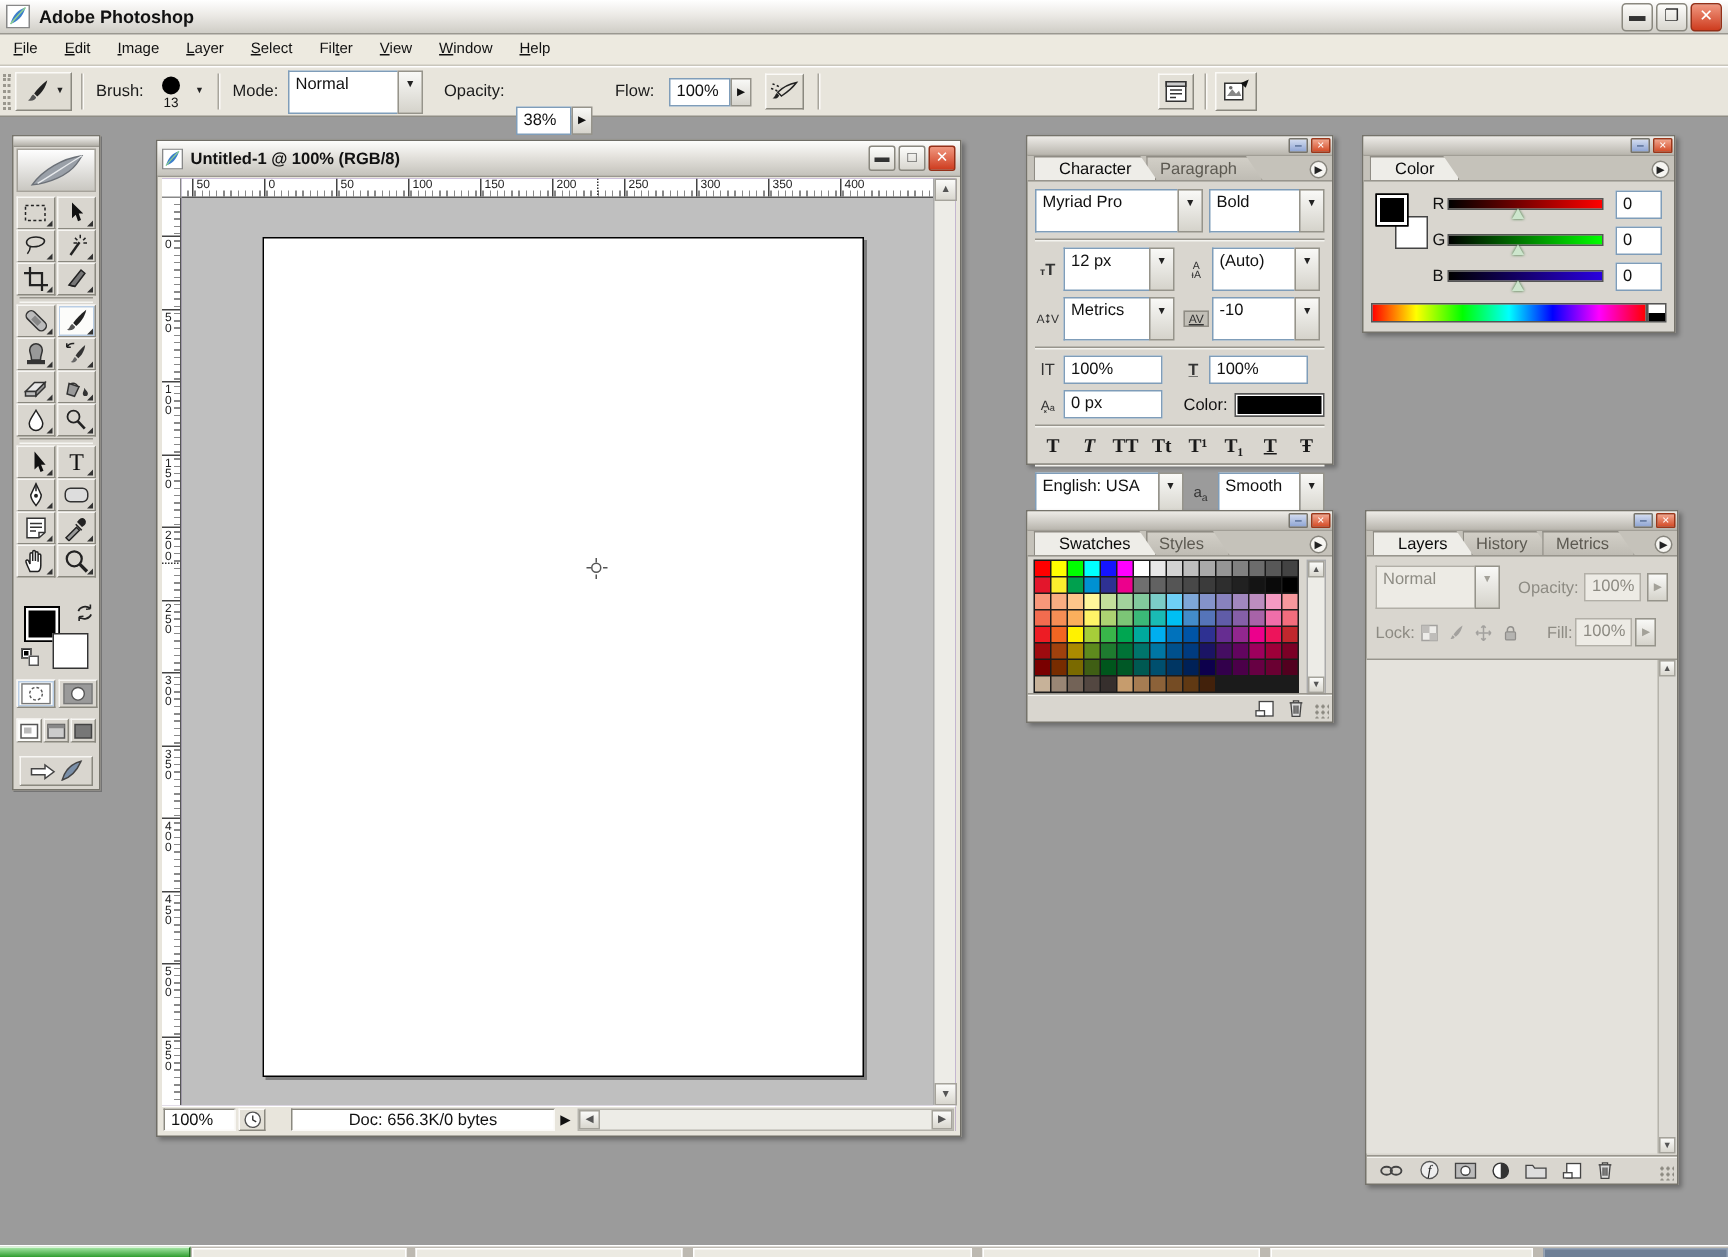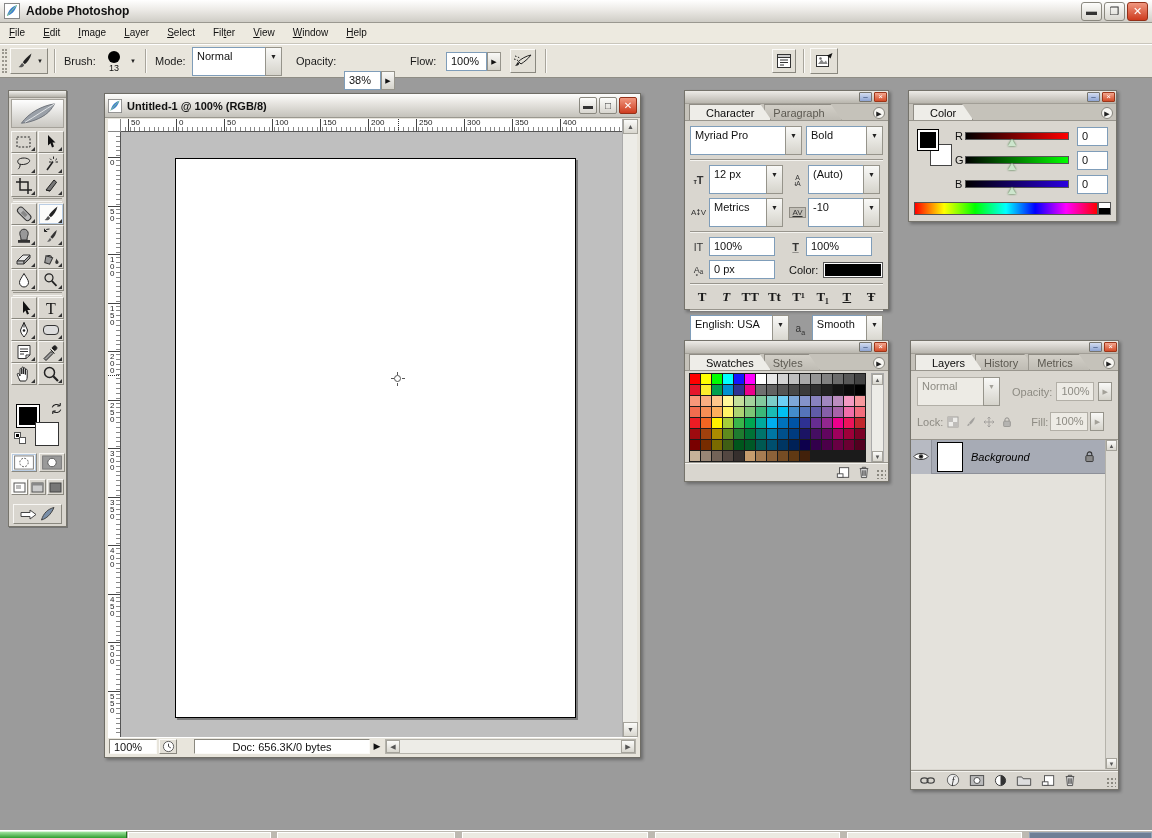--- a/index.html
+++ b/index.html
@@ -939,39 +939,20 @@
         <svg width="10" height="12" viewBox="0 0 12 14">
           <rect x="2" y="6" width="8" height="6.5" rx="1" fill="#999" stroke="#555"></rect>
           <path d="M3.5 6 V4.5 A2.5 2.5 0 0 1 8.5 4.5 V6" fill="none" stroke="#555" stroke-width="1.2"></path>
         </svg>
       </span>
     <span class="dis" style="margin-left:14px;">Fill:</span>
     <span class="valbox disabled" style="width:38px;">100%</span>
     <span class="spin disabled">▶</span>
   </div>
   <div class="layerlist">
-    <div class="layerrow">
-      <span class="eyecell">
-          <span id="eyeicon">
-            <svg width="16" height="11" viewBox="0 0 18 12">
-              <path d="M1 6 C4 1.5 14 1.5 17 6 C14 10.5 4 10.5 1 6 Z" fill="#fff" stroke="#222"></path>
-              <circle cx="9" cy="6" r="2.6" fill="#444"></circle>
-              <circle cx="9" cy="6" r="1.1" fill="#000"></circle>
-            </svg>
-          </span>
-        </span>
-      <span class="lthumb"></span>
-      <span class="lname">Background</span>
-      <span class="llock" id="bglock">
-          <svg width="11" height="13" viewBox="0 0 12 14">
-            <rect x="2" y="6" width="8" height="6.5" rx="1" fill="#8a8a8a" stroke="#333"></rect>
-            <path d="M3.5 6 V4.5 A2.5 2.5 0 0 1 8.5 4.5 V6" fill="none" stroke="#333" stroke-width="1.2"></path>
-          </svg>
-        </span>
-    </div>
     <div class="llscroll">
       <span class="sbtn2" style="top:0;width:11px;height:11px;line-height:10px;font-size:6px;">▲</span>
       <span class="sbtn2" style="bottom:0;width:11px;height:11px;line-height:10px;font-size:6px;">▼</span>
     </div>
   </div>
   <div class="pbottom" style="justify-content:flex-start;gap:9px;padding-left:8px;">
     <span id="lychain">
         <svg width="18" height="11" viewBox="0 0 20 12">
           <ellipse cx="6" cy="6" rx="4" ry="3" fill="none" stroke="#444" stroke-width="1.4"></ellipse>
           <ellipse cx="13" cy="6" rx="4" ry="3" fill="none" stroke="#444" stroke-width="1.4"></ellipse>

